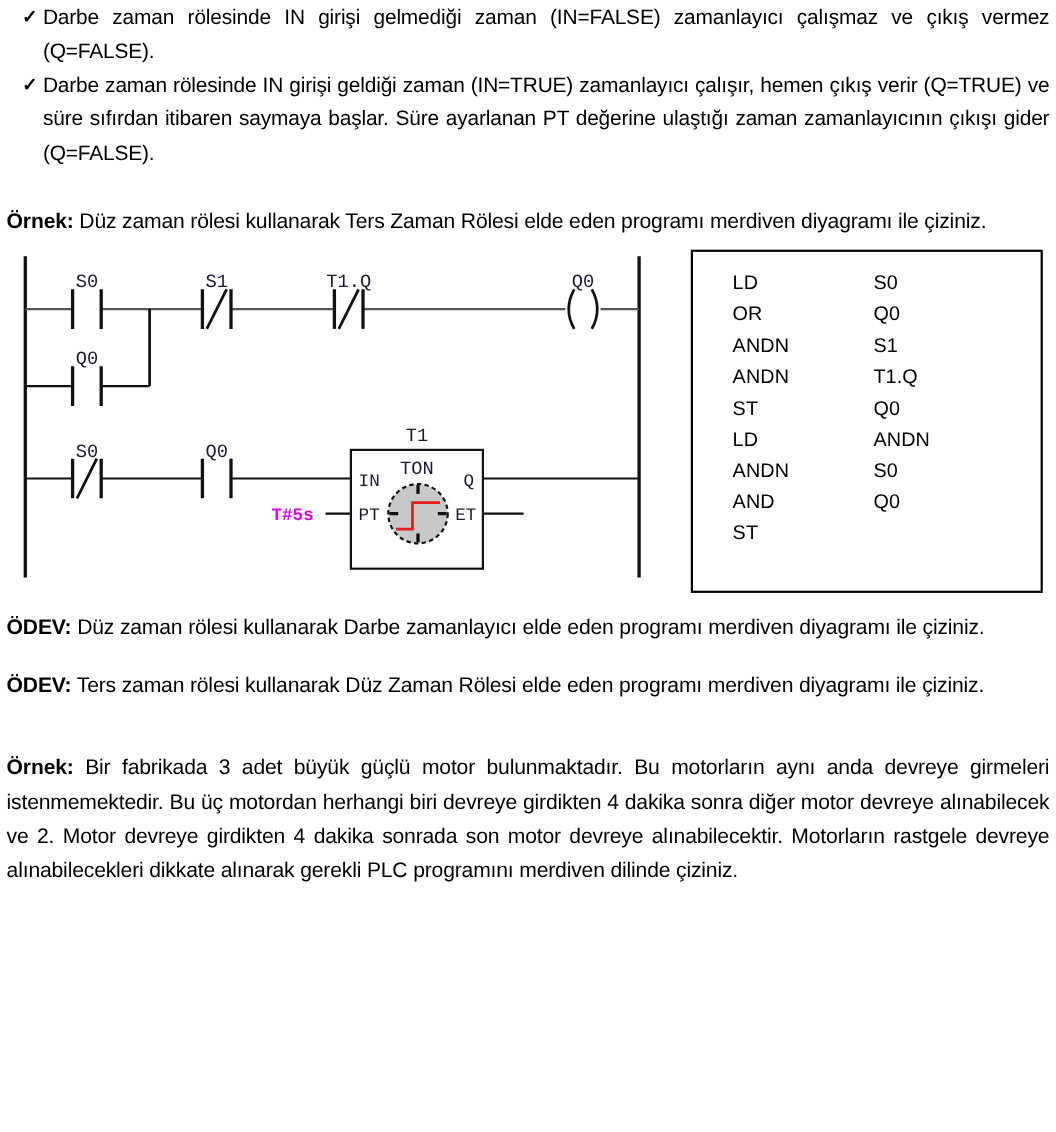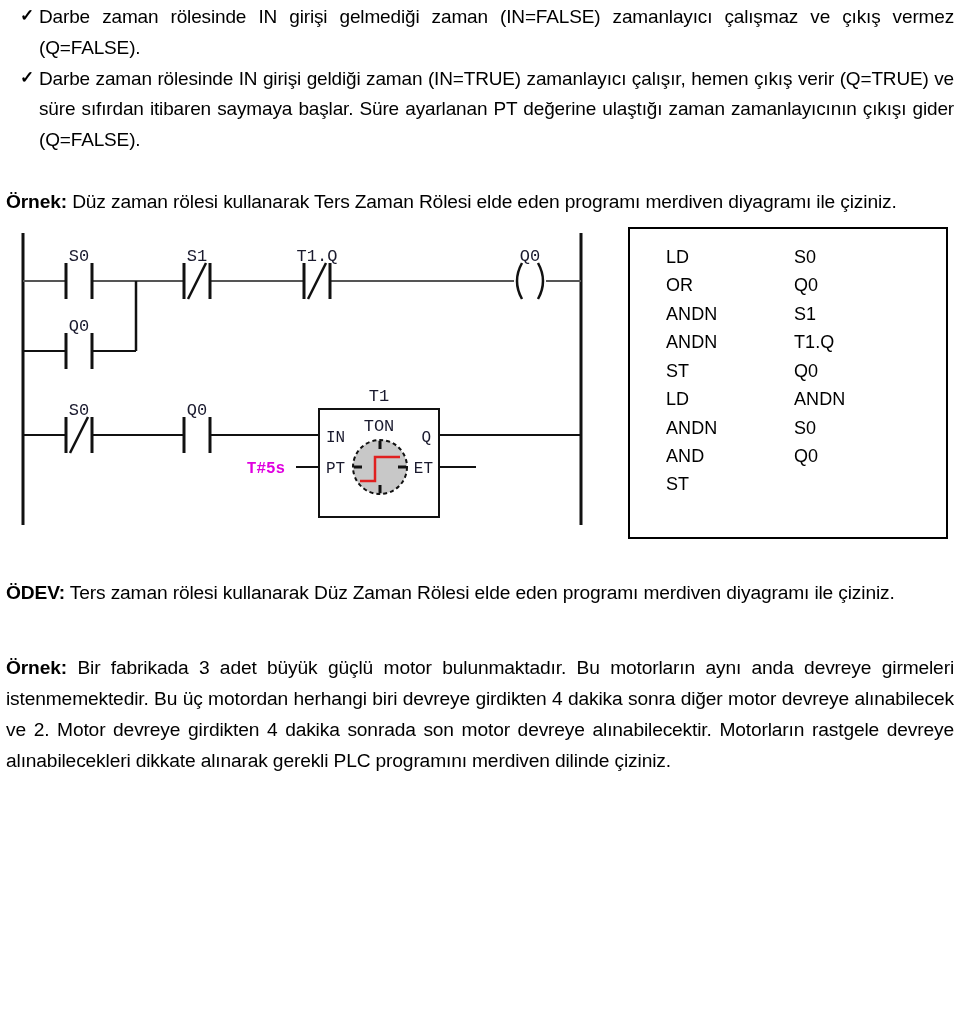--- a/index.html
+++ b/index.html
@@ -258,20 +258,21 @@
         <div class="code-row">
             <span class="code-op">ST</span>
           </div>
       </div>
     </div>
 
   </div>
 
   <div class="spacer-sm"></div>
 
+  <p class="para"><b class="lead">ÖDEV:</b><span> Düz zaman rölesi kullanarak Darbe zamanlayıcı elde eden programı merdiven diyagramı ile çiziniz.</span></p>
 
   <div class="spacer-md"></div>
 
   <p class="para"><b class="lead">ÖDEV:</b><span> Ters zaman rölesi kullanarak Düz Zaman Rölesi elde eden programı merdiven diyagramı ile çiziniz.</span></p>
 
   <div class="spacer-md"></div>
 
 
   <div class="spacer-md"></div>
 

